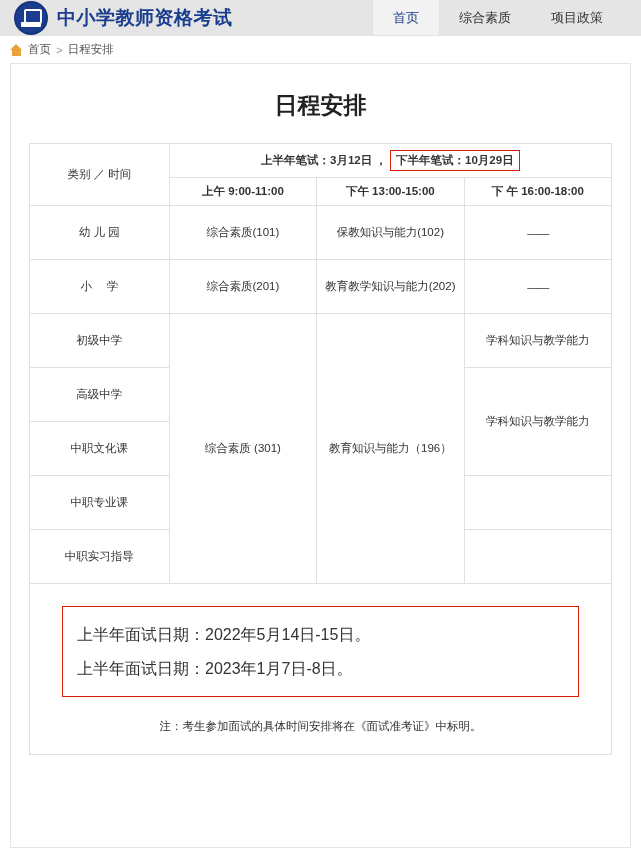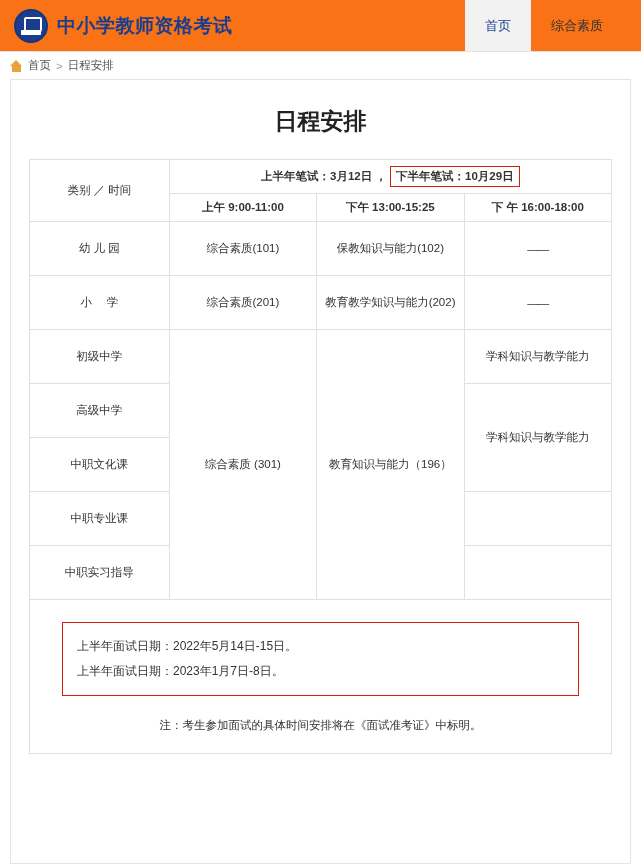--- a/index.html
+++ b/index.html
@@ -7,22 +7,22 @@
     width: 641px;
     height: 864px;
     background: #ffffff;
     font-family: "Liberation Sans", sans-serif;
     color: #333;
     overflow: hidden;
   }
 
   
   .site-header {
-    height: 52px;
-    background: #f97316;
+    height: 36px;
+    background: #e5e5e5;
     display: flex;
     align-items: stretch;
     border-bottom: 1px solid #e2e2e2;
     position: relative;
   }
   .brand {
     display: flex;
     align-items: center;
     padding-left: 14px;
     gap: 9px;
@@ -181,21 +181,21 @@
   .interview-note {
     margin: 0 18px;
     border: 1px solid #e0e0e0;
     border-top: none;
     padding: 22px 0 14px;
   }
   .redbox {
     border: 1.6px solid #d81e06;
     margin: 0 32px;
     padding: 11px 14px;
-    font-size: 12px;
+    font-size: 16px;
     line-height: 2.1;
     color: #333;
   }
   .footnote {
     font-size: 11.5px;
     color: #333;
     text-align: center;
     padding: 22px 10px 6px;
   }
 </style>
@@ -203,20 +203,21 @@
 <body>
 
 <div class="site-header">
   <div class="brand">
     <div class="logo"></div>
     <div class="brand-title">中小学教师资格考试</div>
   </div>
   <div class="main-nav">
     <div class="nav-item active">首页</div>
     <div class="nav-item">综合素质</div>
+    <div class="nav-item">项目政策</div>
     <div class="nav-spacer"></div>
   </div>
 </div>
 
 <div class="breadcrumb">
   <span class="home-icon"></span>
   <span class="crumb-link">首页</span>
   <span class="crumb-sep">&gt;</span>
   <span>日程安排</span>
 </div>
@@ -230,21 +231,21 @@
     <tbody>
       <tr>
         <td class="col-cat" rowspan="2">类别 ／ 时间</td>
         <td colspan="3" class="head-b">
           <span>上半年笔试：3月12日 ，</span>
           <span class="hl-box">下半年笔试：10月29日</span>
         </td>
       </tr>
       <tr>
         <td class="head-b">上午  9:00-11:00</td>
-        <td class="head-b">下午  13:00-15:25</td>
+        <td class="head-b">下午  13:00-15:00</td>
         <td class="head-b">下 午  16:00-18:00</td>
       </tr>
 
       <tr style="height:54px">
         <td class="col-cat">幼 儿 园</td>
         <td>综合素质(101)</td>
         <td>保教知识与能力(102)</td>
         <td class="dash">——</td>
       </tr>
 

